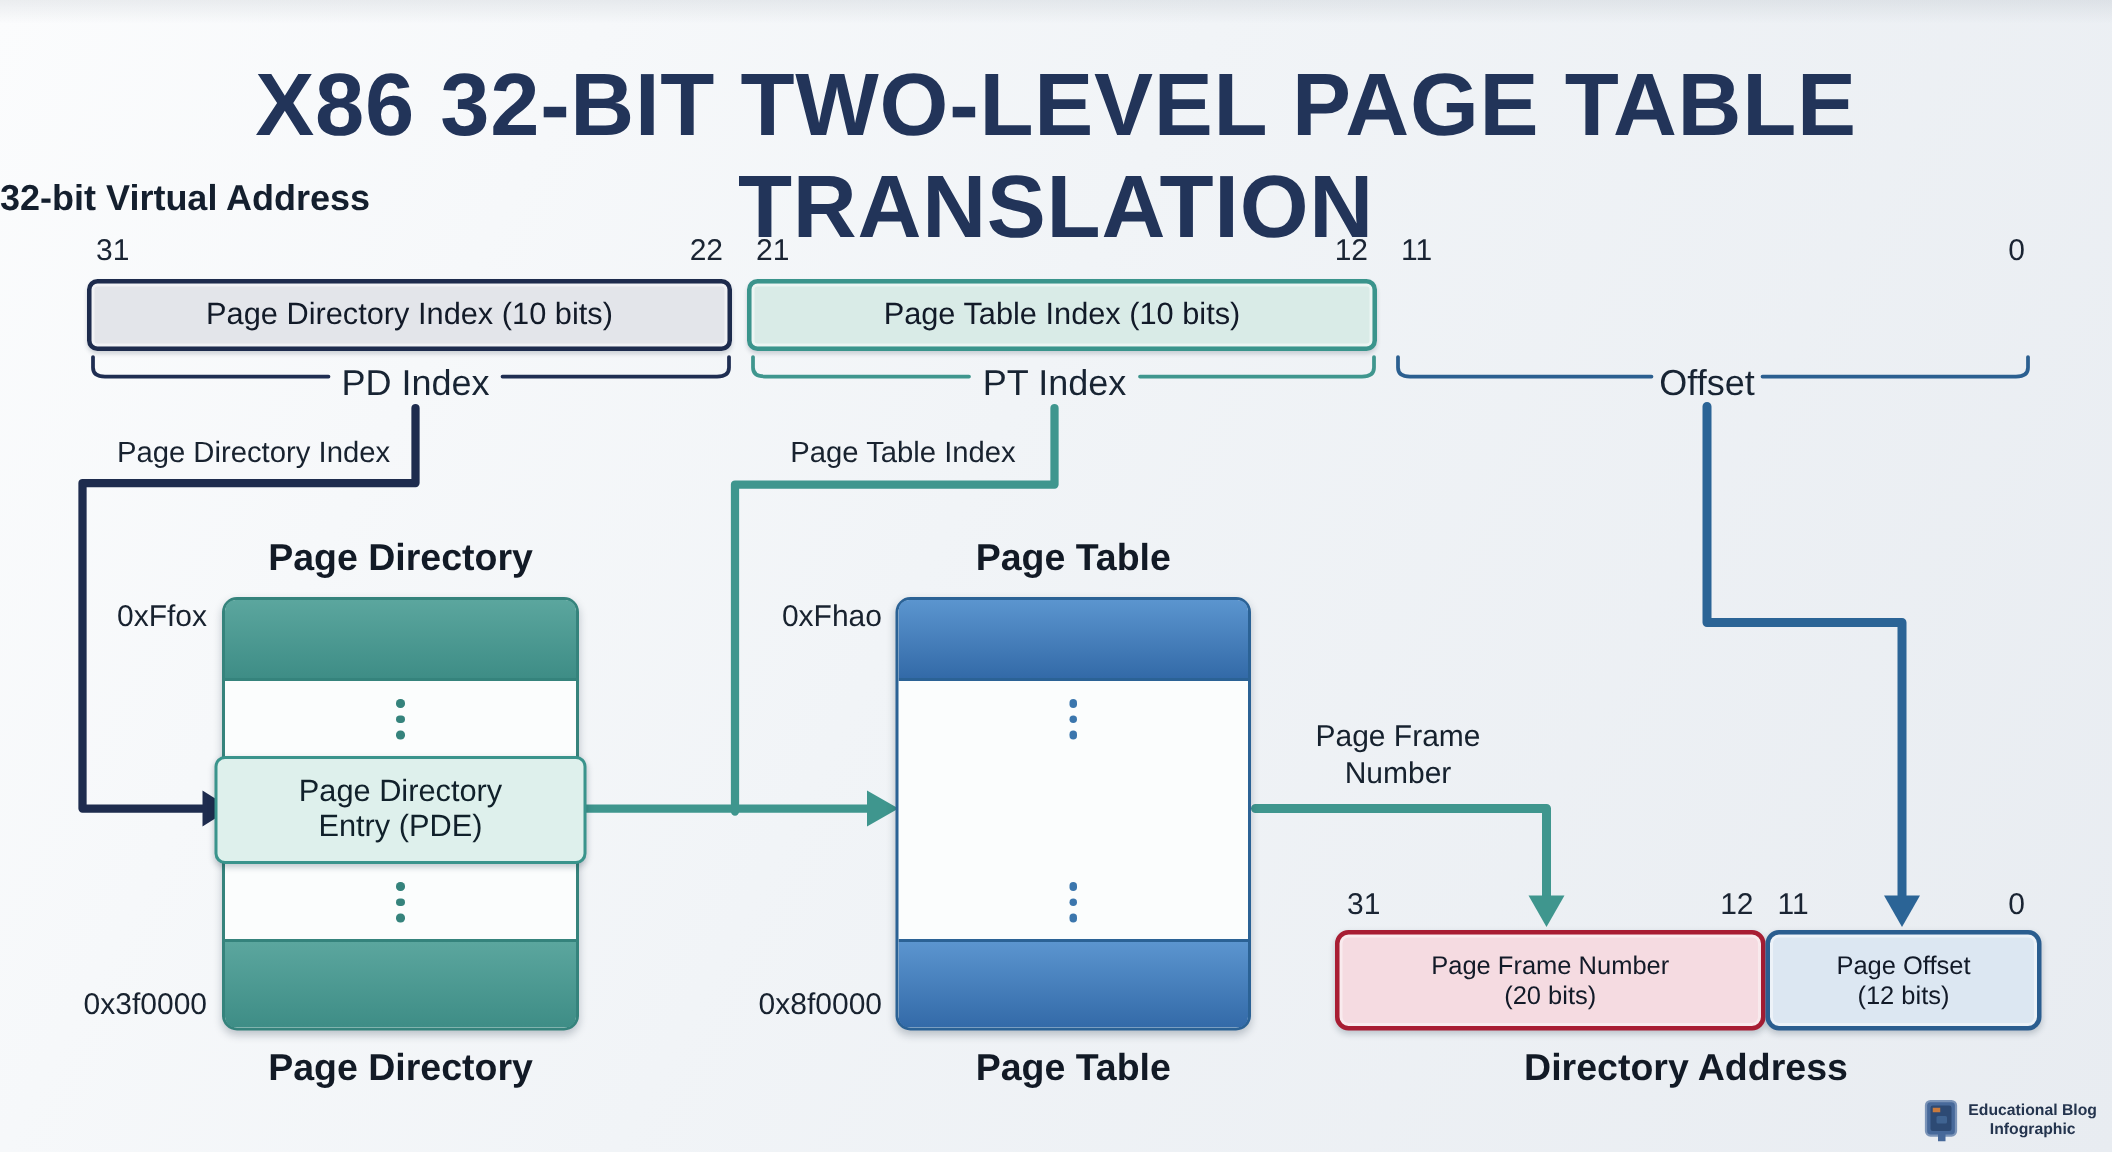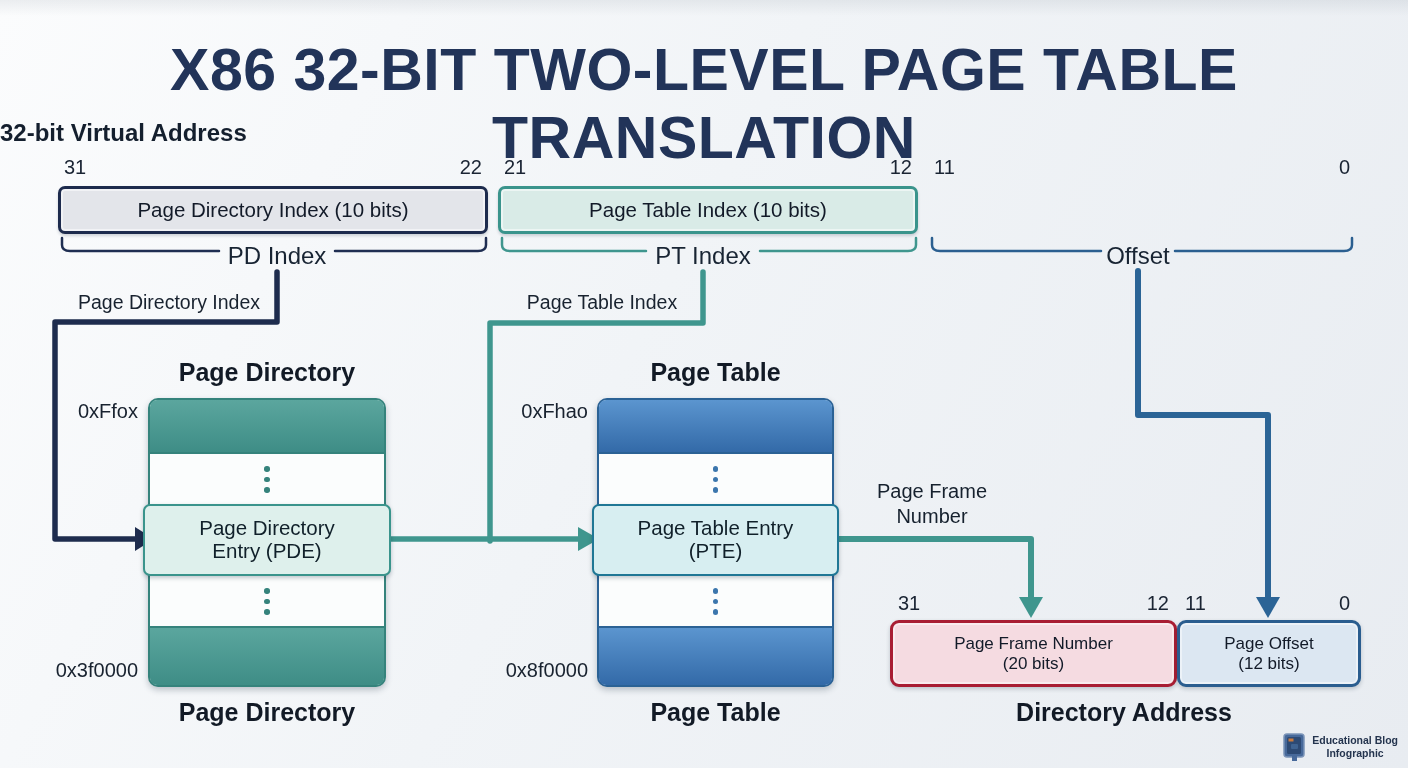--- a/index.html
+++ b/index.html
@@ -129,24 +129,20 @@
     <div class="band-bottom teal-band"></div>
   </div>
 
   <div class="abs table t-pt">
     <div class="band-top blue-band"></div>
     <div class="dots" style="top:66px;">
         <i></i>
         <i></i>
         <i></i>
       </div>
-    <div class="entry pte">
-      <div>Page Table Entry</div>
-      <div>(PTE)</div>
-    </div>
     <div class="dots" style="top:188px;">
         <i></i>
         <i></i>
         <i></i>
       </div>
     <div class="band-bottom blue-band"></div>
   </div>
 
   <div class="abs hex" style="left:48px;width:90px;top:400px;">0xFfox</div>
   <div class="abs hex" style="left:40px;width:98px;top:659px;">0x3f0000</div>

